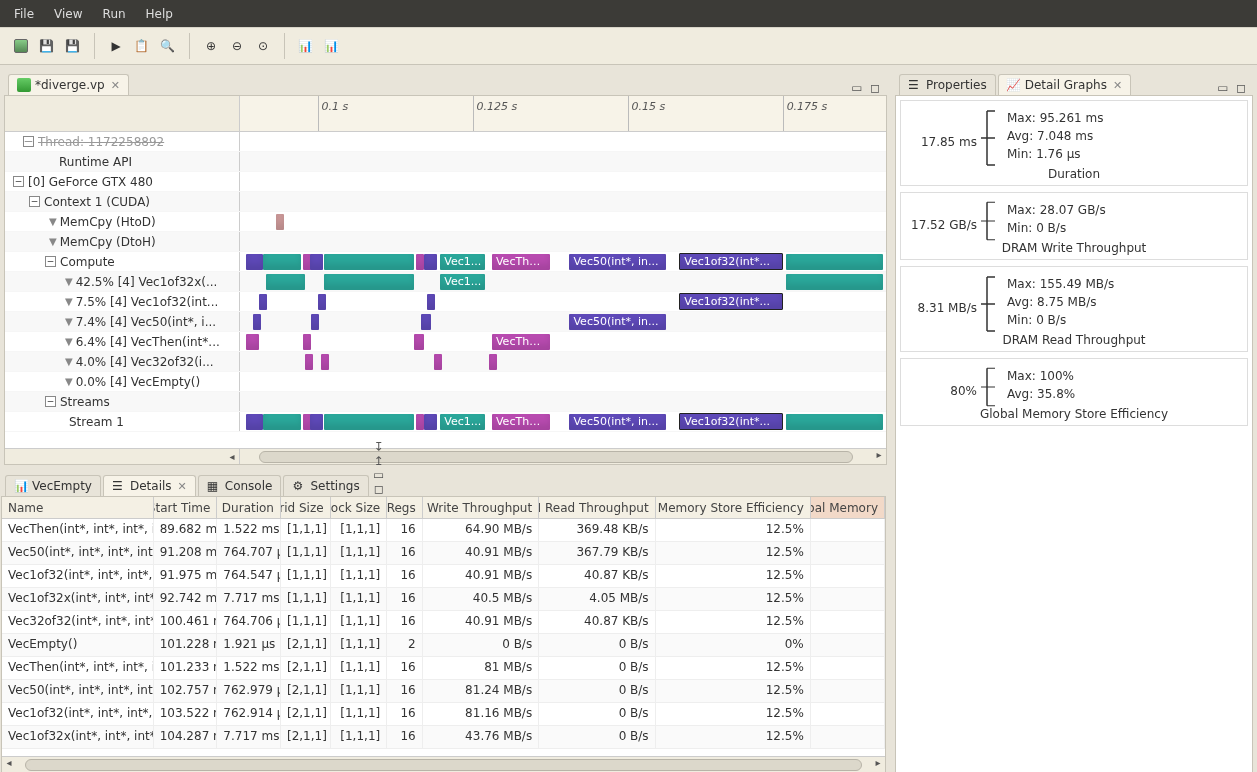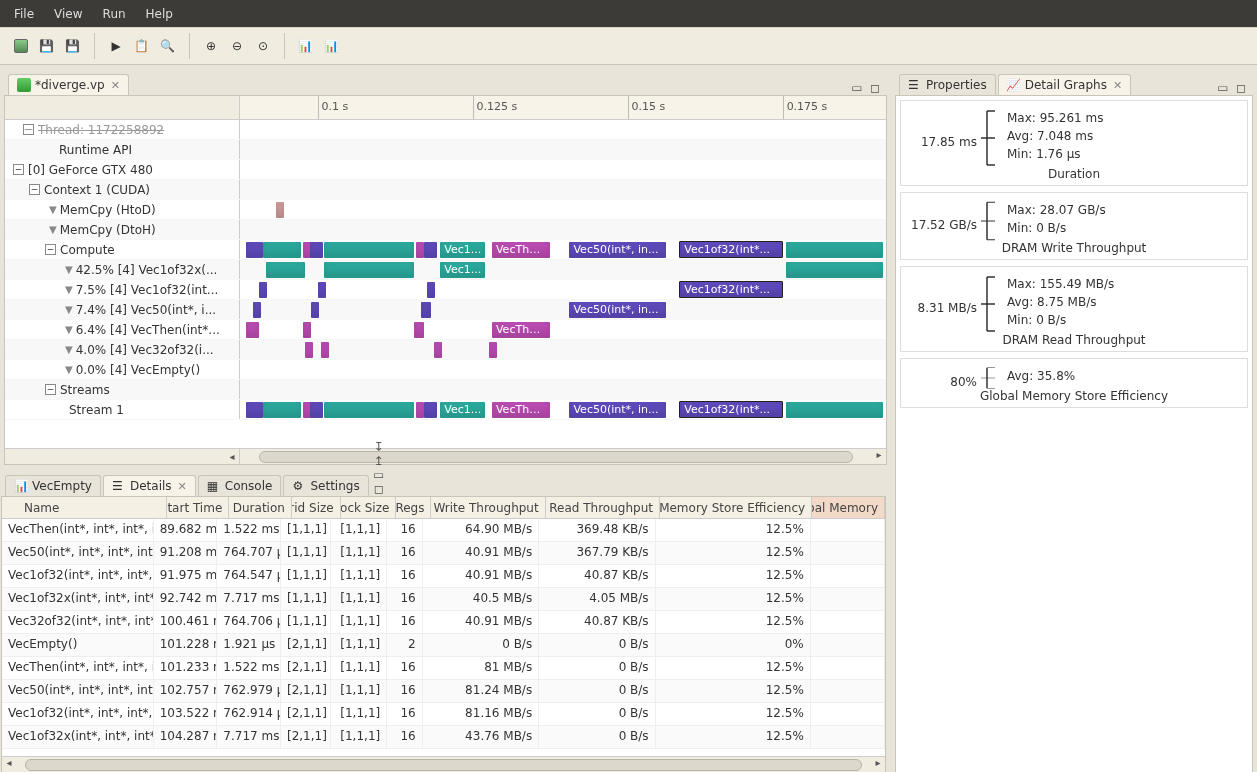--- a/index.html
+++ b/index.html
@@ -27,21 +27,21 @@
   .ptab.inactive { background:#e8e4d9; }
   .ptab .ticon { width:14px; height:14px; display:inline-block; }
   .ptab .close { font-size:11px; color:#888; margin-left:2px; }
   .pane-tabs .winbtns { margin-left:auto; display:flex; gap:2px; align-items:center; }
   .winbtn { width:16px; height:14px; font-size:12px; cursor:pointer; color:#555; text-align:center; }
 
   .pane-body { background:#fff; border:1px solid #c8c4b8; flex:1; overflow:hidden; display:flex; flex-direction:column; }
 
   
   .timeline-wrap { flex:1; display:flex; flex-direction:column; overflow:hidden; }
-  .ruler { height:24px; border-bottom:1px solid #ccc; background:#f7f3e8; display:flex; position:relative; }
+  .ruler { height:36px; border-bottom:1px solid #ccc; background:#f7f3e8; display:flex; position:relative;font-style:italic; }
   .ruler-left { width:235px; border-right:1px solid #ccc; background:#f0ecdf; }
   .ruler-ticks { flex:1; position:relative; }
   .tick { position:absolute; top:0; height:100%; border-left:1px solid #bbb; font-size:11px; color:#555; padding:4px 3px; }
   .tl-rows { flex:1; overflow:auto; position:relative; }
   .tl-row { height:20px; display:flex; border-bottom:1px solid #f6f6f6; }
   .tl-row:nth-child(even) .tl-label, .tl-row:nth-child(even) .tl-track { background:#f8f8f8; }
   .tl-label { width:235px; border-right:1px solid #ccc; display:flex; align-items:center; padding:0 4px;
               font-size:12px; color:#333; background:#fff; white-space:nowrap; overflow:hidden; }
   .tl-label .indent { display:inline-block; }
   .tl-track { flex:1; position:relative; background:#fff; }
@@ -366,21 +366,21 @@
         <div class="winbtns">
           <div class="winbtn">↧</div>
           <div class="winbtn">↥</div>
           <div style="width:12px"></div>
           <div class="winbtn">▭</div>
           <div class="winbtn">◻</div>
         </div>
       </div>
       <div class="details-body">
         <div class="dtable-head" id="dthead">
-            <div class="dth" style="width: 210px; margin-left: 16px;">Name</div>
+            <div class="dth" style="width: 210px;">Name</div>
             <div class="dth r" style="width: 85px;">Start Time</div>
             <div class="dth r" style="width: 85px;">Duration</div>
             <div class="dth r" style="width: 65px;">Grid Size</div>
             <div class="dth r" style="width: 75px;">Block Size</div>
             <div class="dth r" style="width: 45px;">Regs</div>
             <div class="dth r" style="width: 160px;">DRAM Write Throughput</div>
             <div class="dth r" style="width: 160px;">DRAM Read Throughput</div>
             <div class="dth r" style="width: 215px;">Global Memory Store Efficiency</div>
             <div class="dth r col-highlight" style="width: 100px;">Global Memory</div>
           </div>
@@ -569,20 +569,21 @@
             <div>Min: 0 B/s</div>
           </div>
           <div class="gtitle">DRAM Read Throughput</div>
         </div>
         <div class="gcard">
           <div class="gleft">80%</div>
           <div class="gbracket"><svg viewBox="0 0 16 60" preserveAspectRatio="none">
               <path d="M0 30 H6 M6 2 V58 M6 2 H14 M6 30 H14 M6 58 H14" stroke="#333" fill="none" stroke-width="1.5"></path>
             </svg></div>
           <div class="gright">
+            <div>Max: 100%</div>
             <div>Avg: 35.8%</div>
           </div>
           <div class="gtitle">Global Memory Store Efficiency</div>
         </div>
       </div>
   </div>
 
 </div>
 
 </body></html>

